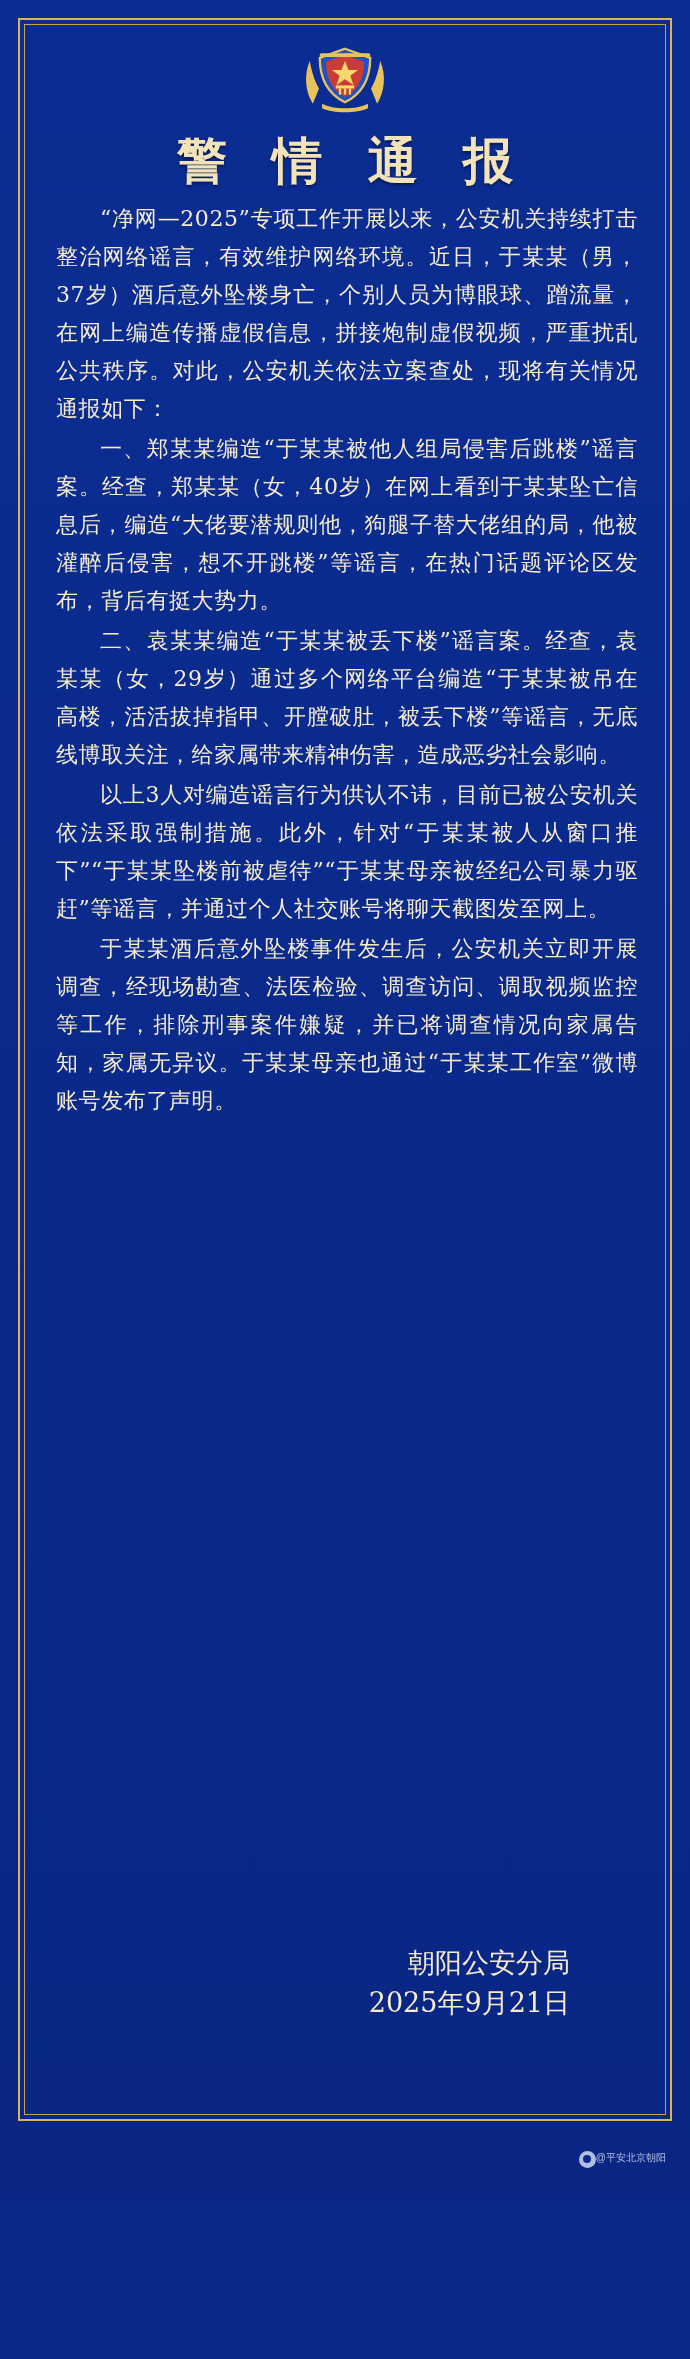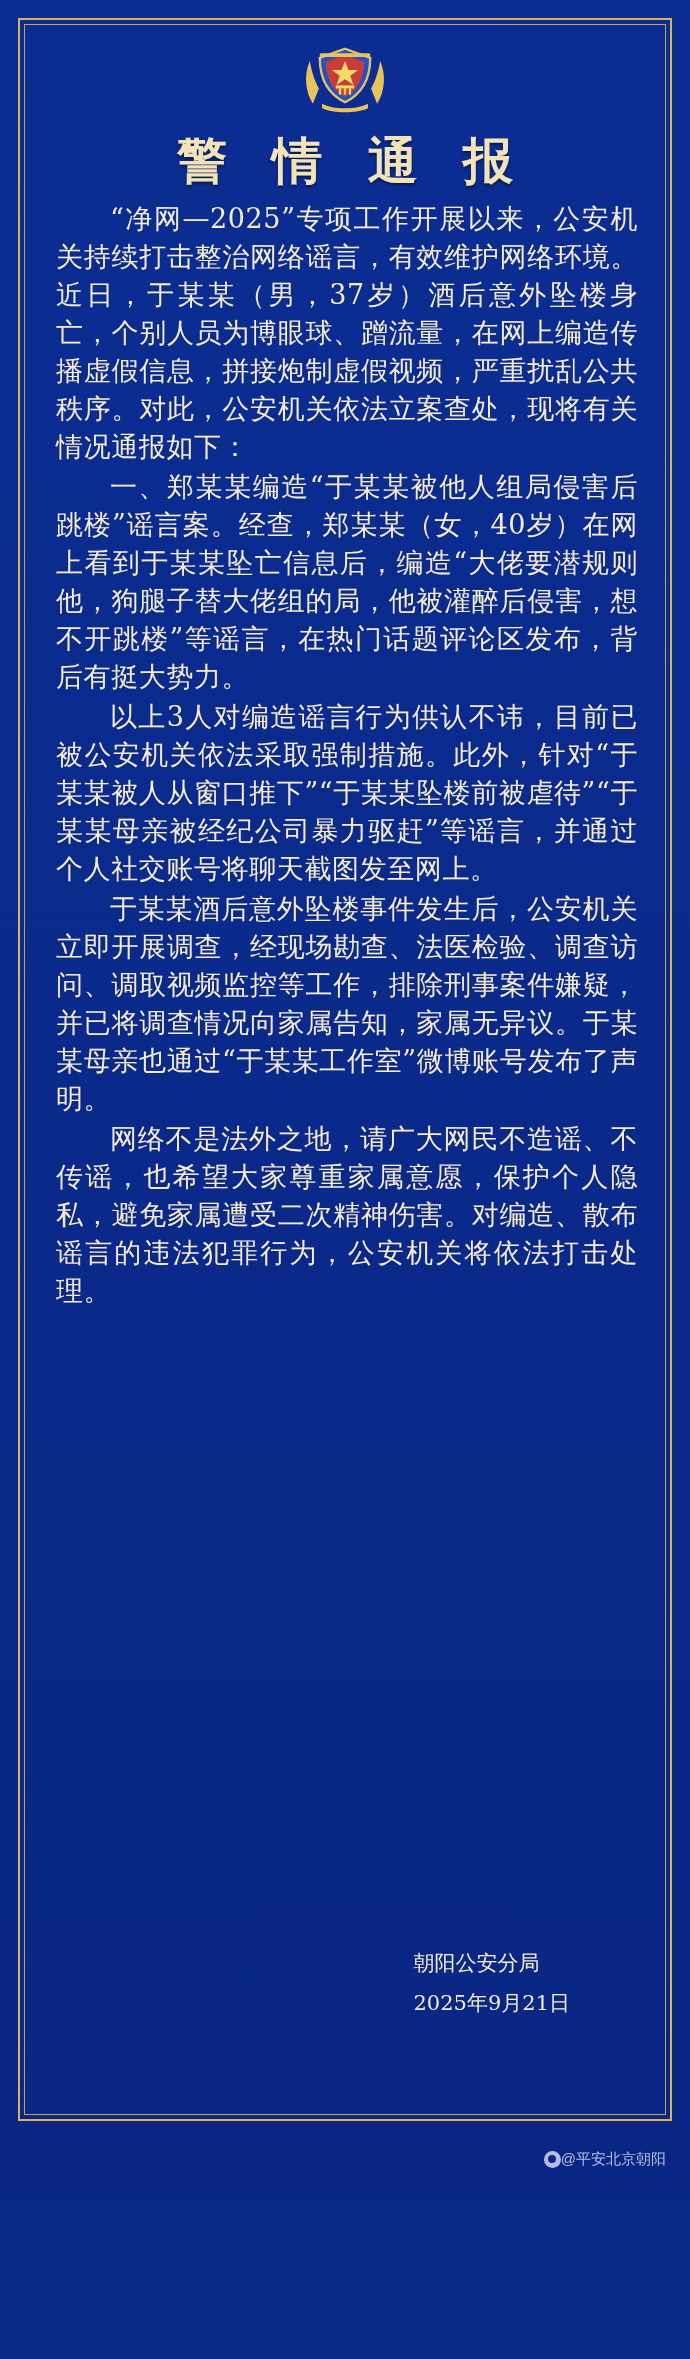--- a/index.html
+++ b/index.html
@@ -71,63 +71,63 @@
     text-indent: 14px;
     text-shadow: 0 2px 3px rgba(0,0,0,0.45);
   }
 
   .content {
     position: absolute;
     left: 56px;
     right: 52px;
     top: 200px;
     color: #f6eccd;
-    font-size: 27px;
+    font-size: 22px;
     line-height: 38px;
     letter-spacing: 0.6px;
     text-align: justify;
     text-justify: inter-ideograph;
   }
   .content p {
     margin: 0 0 2px 0;
     text-indent: 2em;
   }
 
   .signature {
     position: absolute;
     right: 120px;
     bottom: 176px;
-    text-align: left;
+    text-align: right;
     color: #f6eccd;
-    font-size: 21px;
+    font-size: 27px;
     line-height: 40px;
   }
   .signature div {
     white-space: nowrap;
   }
 
   .footer {
     position: absolute;
     left: 0;
     right: 0;
     bottom: 18px;
     height: 44px;
     display: flex;
     align-items: center;
     justify-content: flex-end;
     padding-right: 24px;
     box-sizing: border-box;
   }
   .weibo-credit {
     display: flex;
-    align-items: center;
+    align-items: flex-start;
     gap: 0;
     color: #c3cbe8;
     font-family: "Liberation Sans", sans-serif;
-    font-size: 15px;
+    font-size: 10px;
     opacity: 0.92;
   }
   .weibo-eye {
     display: inline-block;
     width: 17px;
     height: 17px;
     border-radius: 50%;
     background: #c3cbe8;
     position: relative;
   }
@@ -177,23 +177,23 @@
     </div>
   </div>
 
   <div class="title-wrap">
     <div class="title">警 情 通 报</div>
   </div>
 
   <div class="content">
     <p>“净网—2025”专项工作开展以来，公安机关持续打击整治网络谣言，有效维护网络环境。近日，于某某（男，37岁）酒后意外坠楼身亡，个别人员为博眼球、蹭流量，在网上编造传播虚假信息，拼接炮制虚假视频，严重扰乱公共秩序。对此，公安机关依法立案查处，现将有关情况通报如下：</p>
     <p>一、郑某某编造“于某某被他人组局侵害后跳楼”谣言案。经查，郑某某（女，40岁）在网上看到于某某坠亡信息后，编造“大佬要潜规则他，狗腿子替大佬组的局，他被灌醉后侵害，想不开跳楼”等谣言，在热门话题评论区发布，背后有挺大势力。</p>
+    <p>二、袁某某编造“于某某被丢下楼”谣言案。经查，袁某某（女，29岁）通过多个网络平台编造“于某某被吊在高楼，活活拔掉指甲、开膛破肚，被丢下楼”等谣言，无底线博取关注，给家属带来精神伤害，造成恶劣社会影响。</p>
     <p>以上3人对编造谣言行为供认不讳，目前已被公安机关依法采取强制措施。此外，针对“于某某被人从窗口推下”“于某某坠楼前被虐待”“于某某母亲被经纪公司暴力驱赶”等谣言，并通过个人社交账号将聊天截图发至网上。</p>
     <p>于某某酒后意外坠楼事件发生后，公安机关立即开展调查，经现场勘查、法医检验、调查访问、调取视频监控等工作，排除刑事案件嫌疑，并已将调查情况向家属告知，家属无异议。于某某母亲也通过“于某某工作室”微博账号发布了声明。</p>
-    <p>网络不是法外之地，请广大网民不造谣、不传谣，也希望大家尊重家属意愿，保护个人隐私，避免家属遭受二次精神伤害。对编造、散布谣言的违法犯罪行为，公安机关将依法打击处理。</p>
   </div>
 
   <div class="signature">
     <div>朝阳公安分局</div>
     <div>2025年9月21日</div>
   </div>
 
   <div class="footer">
     <div class="weibo-credit">
       <span class="weibo-eye"></span>

